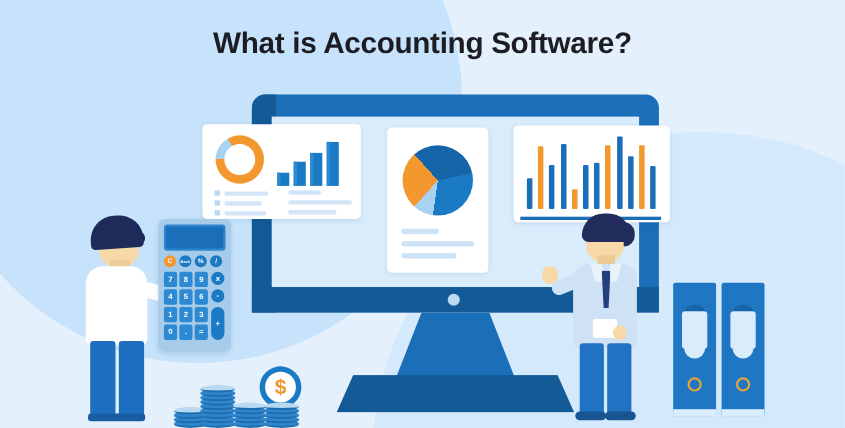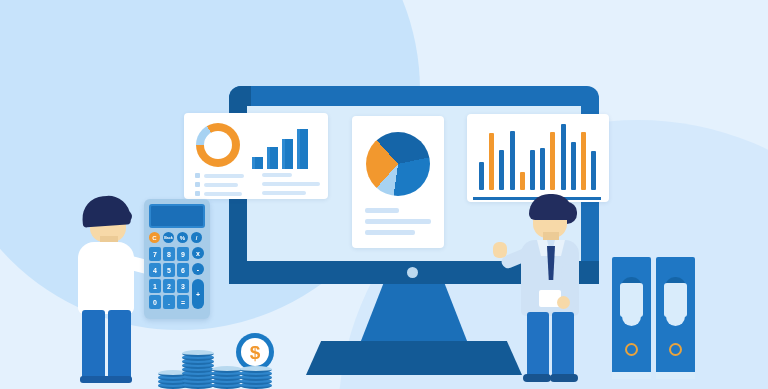--- a/index.html
+++ b/index.html
@@ -178,20 +178,21 @@
   .binder .foot{position:absolute;left:0;bottom:0;width:39px;height:7px;background:#d9ecfb;}
 </style>
 </head>
 <body>
 
 <div id="stage">
 
   <div class="bg-circle" id="bgCircleLeft"></div>
   <div class="bg-circle" id="bgCircleRight"></div>
 
+  <div id="title">What is Accounting Software?</div>
 
   <div id="monitor">
     <div id="monitorFrame">
       <div id="monitorFrameEdge"></div>
       <div id="monitorScreen"></div>
       <div id="monitorBottomBar"></div>
       <div id="monitorPowerDot"></div>
     </div>
     <div id="monitorStand"></div>
     <div id="monitorBase"></div>

